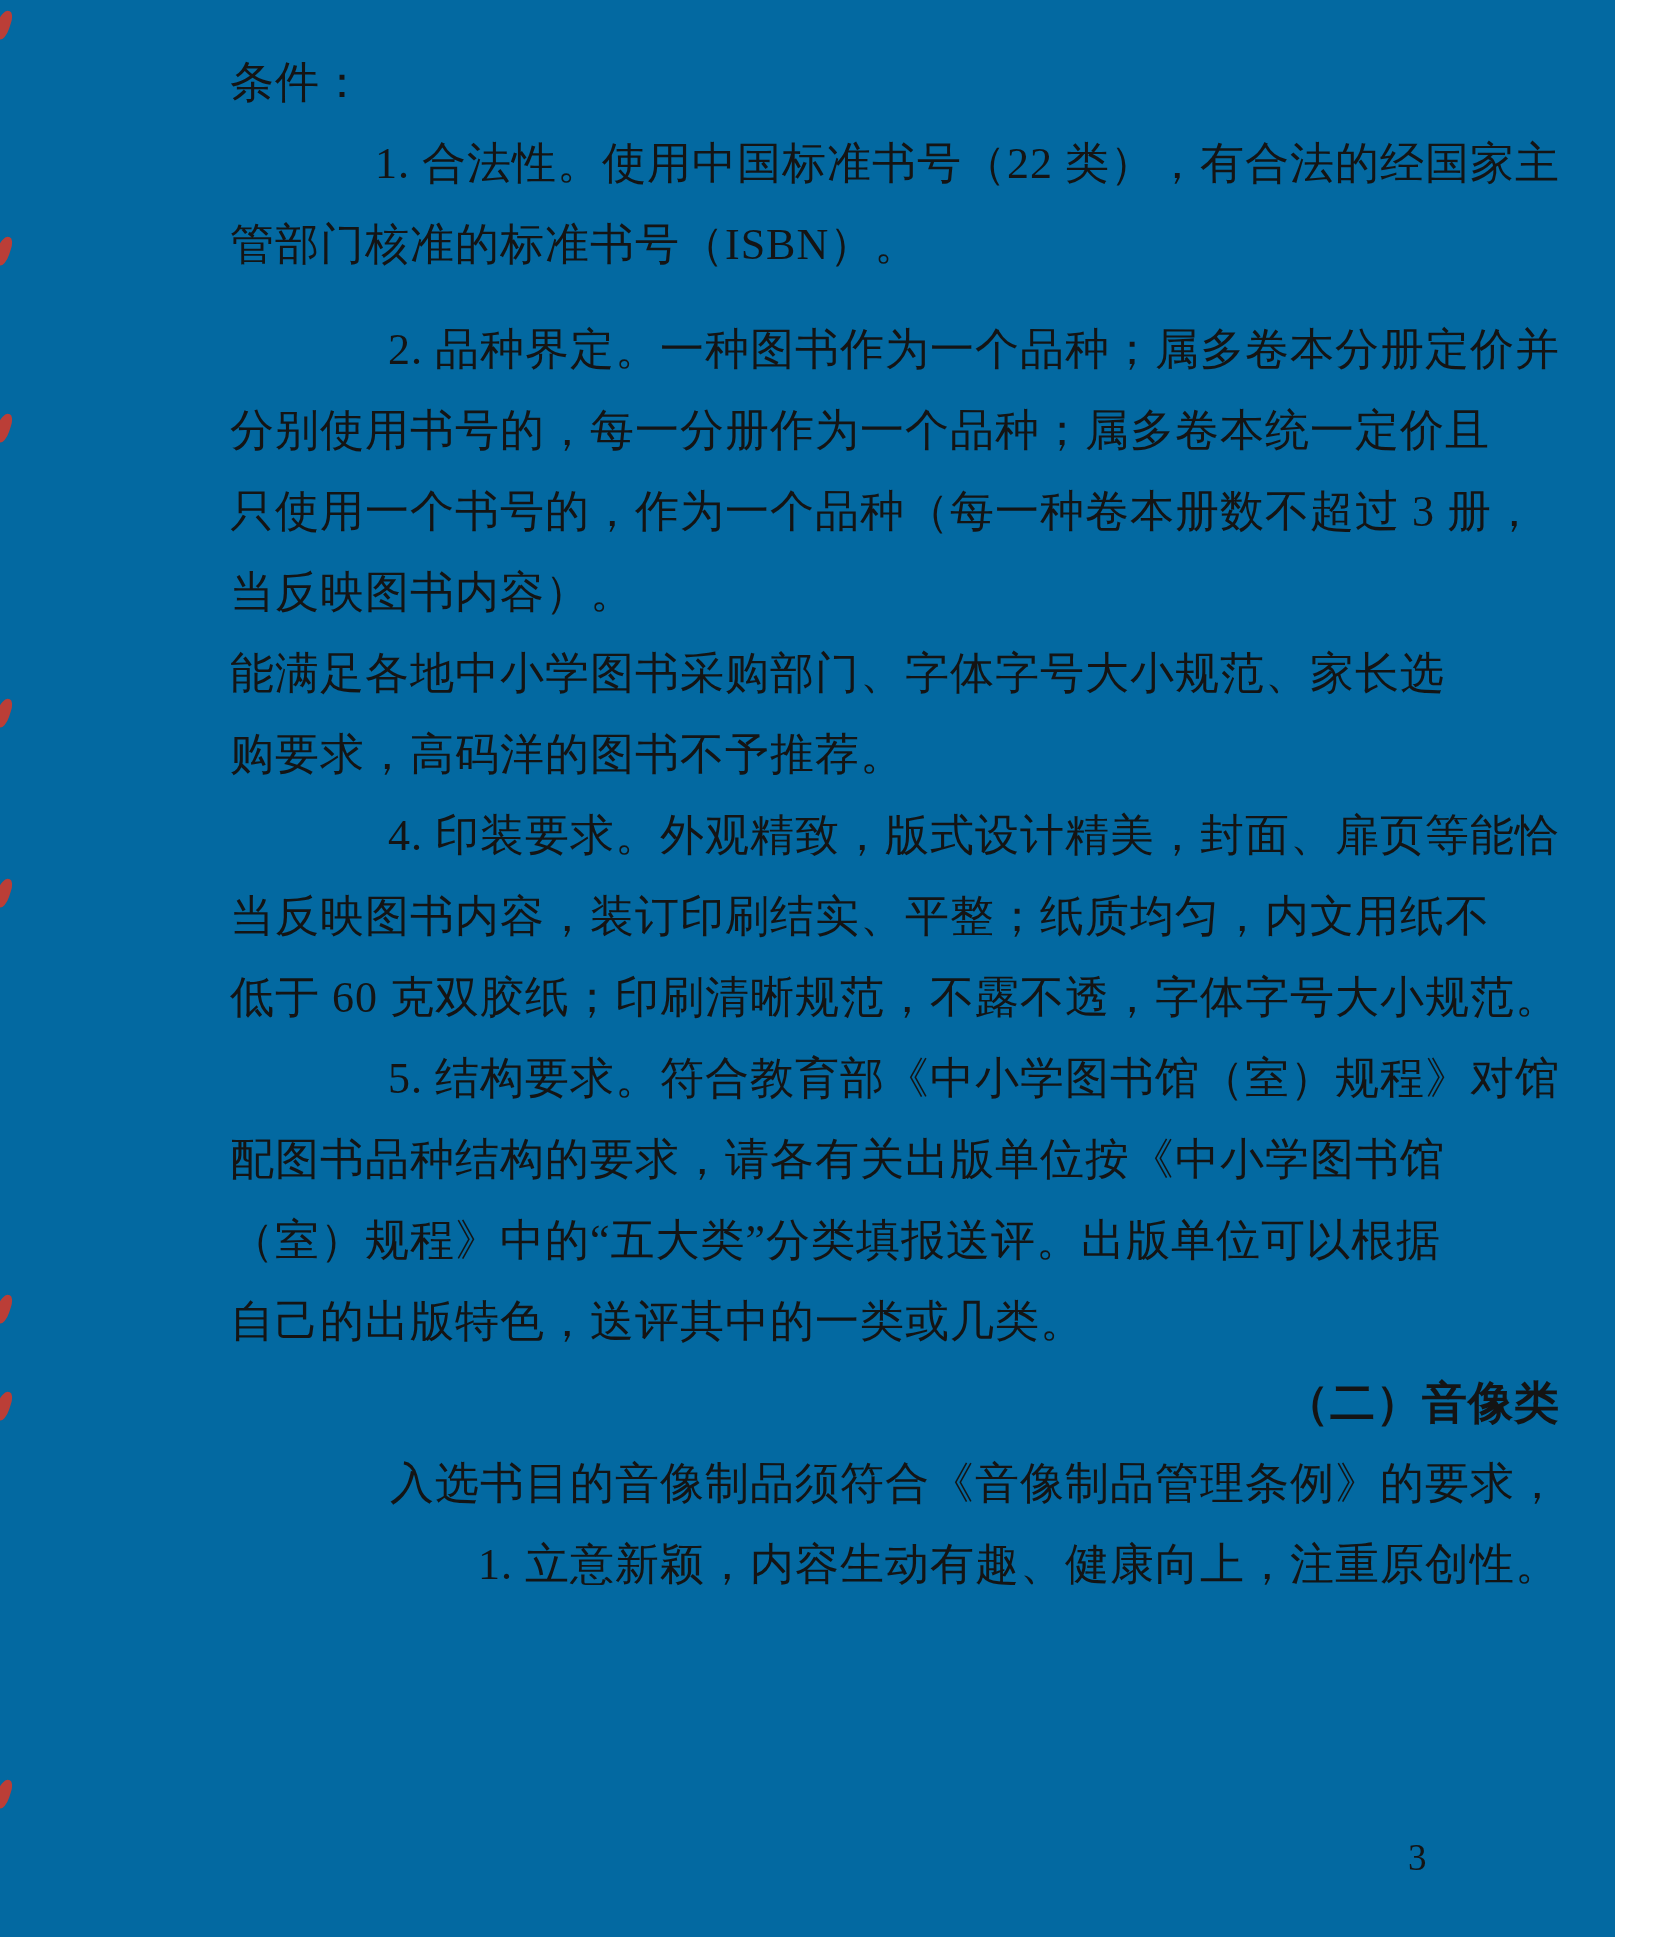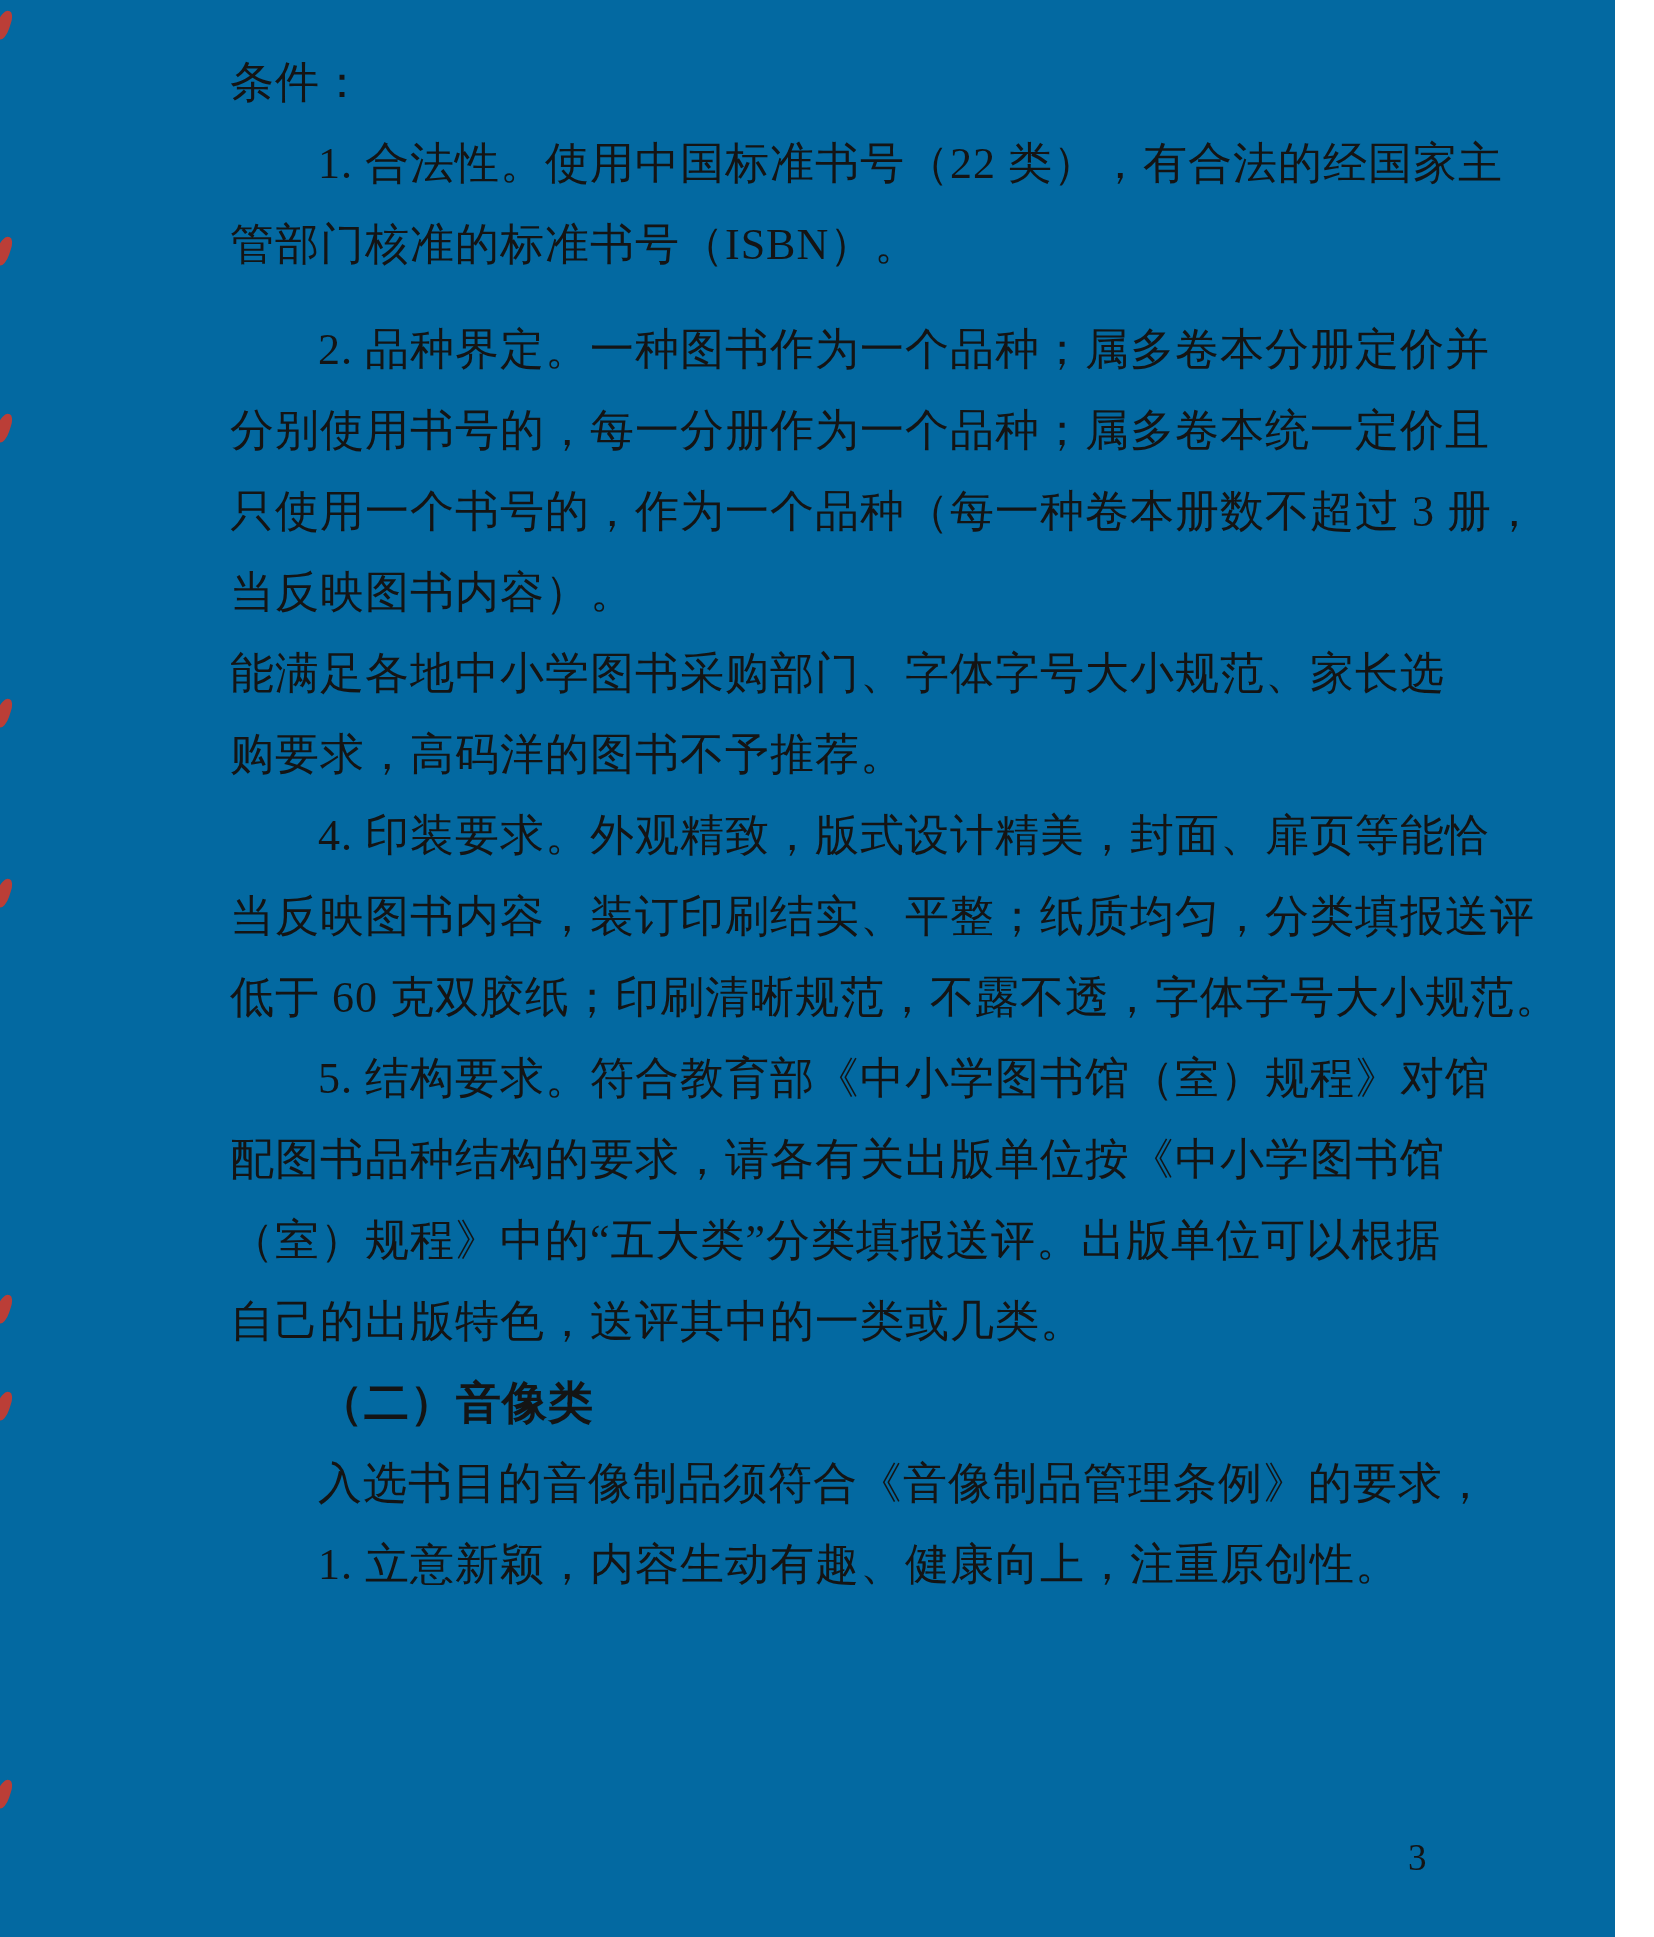--- a/index.html
+++ b/index.html
@@ -23,20 +23,21 @@
     width: 1330px;
   }
   .line {
     font-size: 44px;
     line-height: 81px;
     white-space: nowrap;
     letter-spacing: 1px;
   }
   .line.indent {
     padding-left: 88px;
+    text-align: right;
   }
   .line.gap {
     margin-top: 24px;
   }
   .line.heading {
     font-family: "Liberation Sans", "DejaVu Sans", sans-serif;
     font-weight: 700;
     font-size: 45px;
   }
   .page-number {
@@ -82,21 +83,21 @@
       <div class="line flush">条件：</div>
       <div class="line indent">1. 合法性。使用中国标准书号（22 类），有合法的经国家主</div>
       <div class="line flush">管部门核准的标准书号（ISBN）。</div>
       <div class="line indent gap">2. 品种界定。一种图书作为一个品种；属多卷本分册定价并</div>
       <div class="line flush">分别使用书号的，每一分册作为一个品种；属多卷本统一定价且</div>
       <div class="line flush">只使用一个书号的，作为一个品种（每一种卷本册数不超过 3 册，</div>
       <div class="line flush">当反映图书内容）。</div>
       <div class="line flush">能满足各地中小学图书采购部门、字体字号大小规范、家长选</div>
       <div class="line flush">购要求，高码洋的图书不予推荐。</div>
       <div class="line indent">4. 印装要求。外观精致，版式设计精美，封面、扉页等能恰</div>
-      <div class="line flush">当反映图书内容，装订印刷结实、平整；纸质均匀，分类填报送评</div>
+      <div class="line flush">当反映图书内容，装订印刷结实、平整；纸质均匀，内文用纸不</div>
       <div class="line flush">低于 60 克双胶纸；印刷清晰规范，不露不透，字体字号大小规范。</div>
       <div class="line indent">5. 结构要求。符合教育部《中小学图书馆（室）规程》对馆</div>
       <div class="line flush">配图书品种结构的要求，请各有关出版单位按《中小学图书馆</div>
       <div class="line flush">（室）规程》中的“五大类”分类填报送评。出版单位可以根据</div>
       <div class="line flush">自己的出版特色，送评其中的一类或几类。</div>
       <div class="line indent heading">（二）音像类</div>
       <div class="line indent">入选书目的音像制品须符合《音像制品管理条例》的要求，</div>
       <div class="line indent">1. 立意新颖，内容生动有趣、健康向上，注重原创性。</div>
     </div>
   <div class="page-number">3</div>

